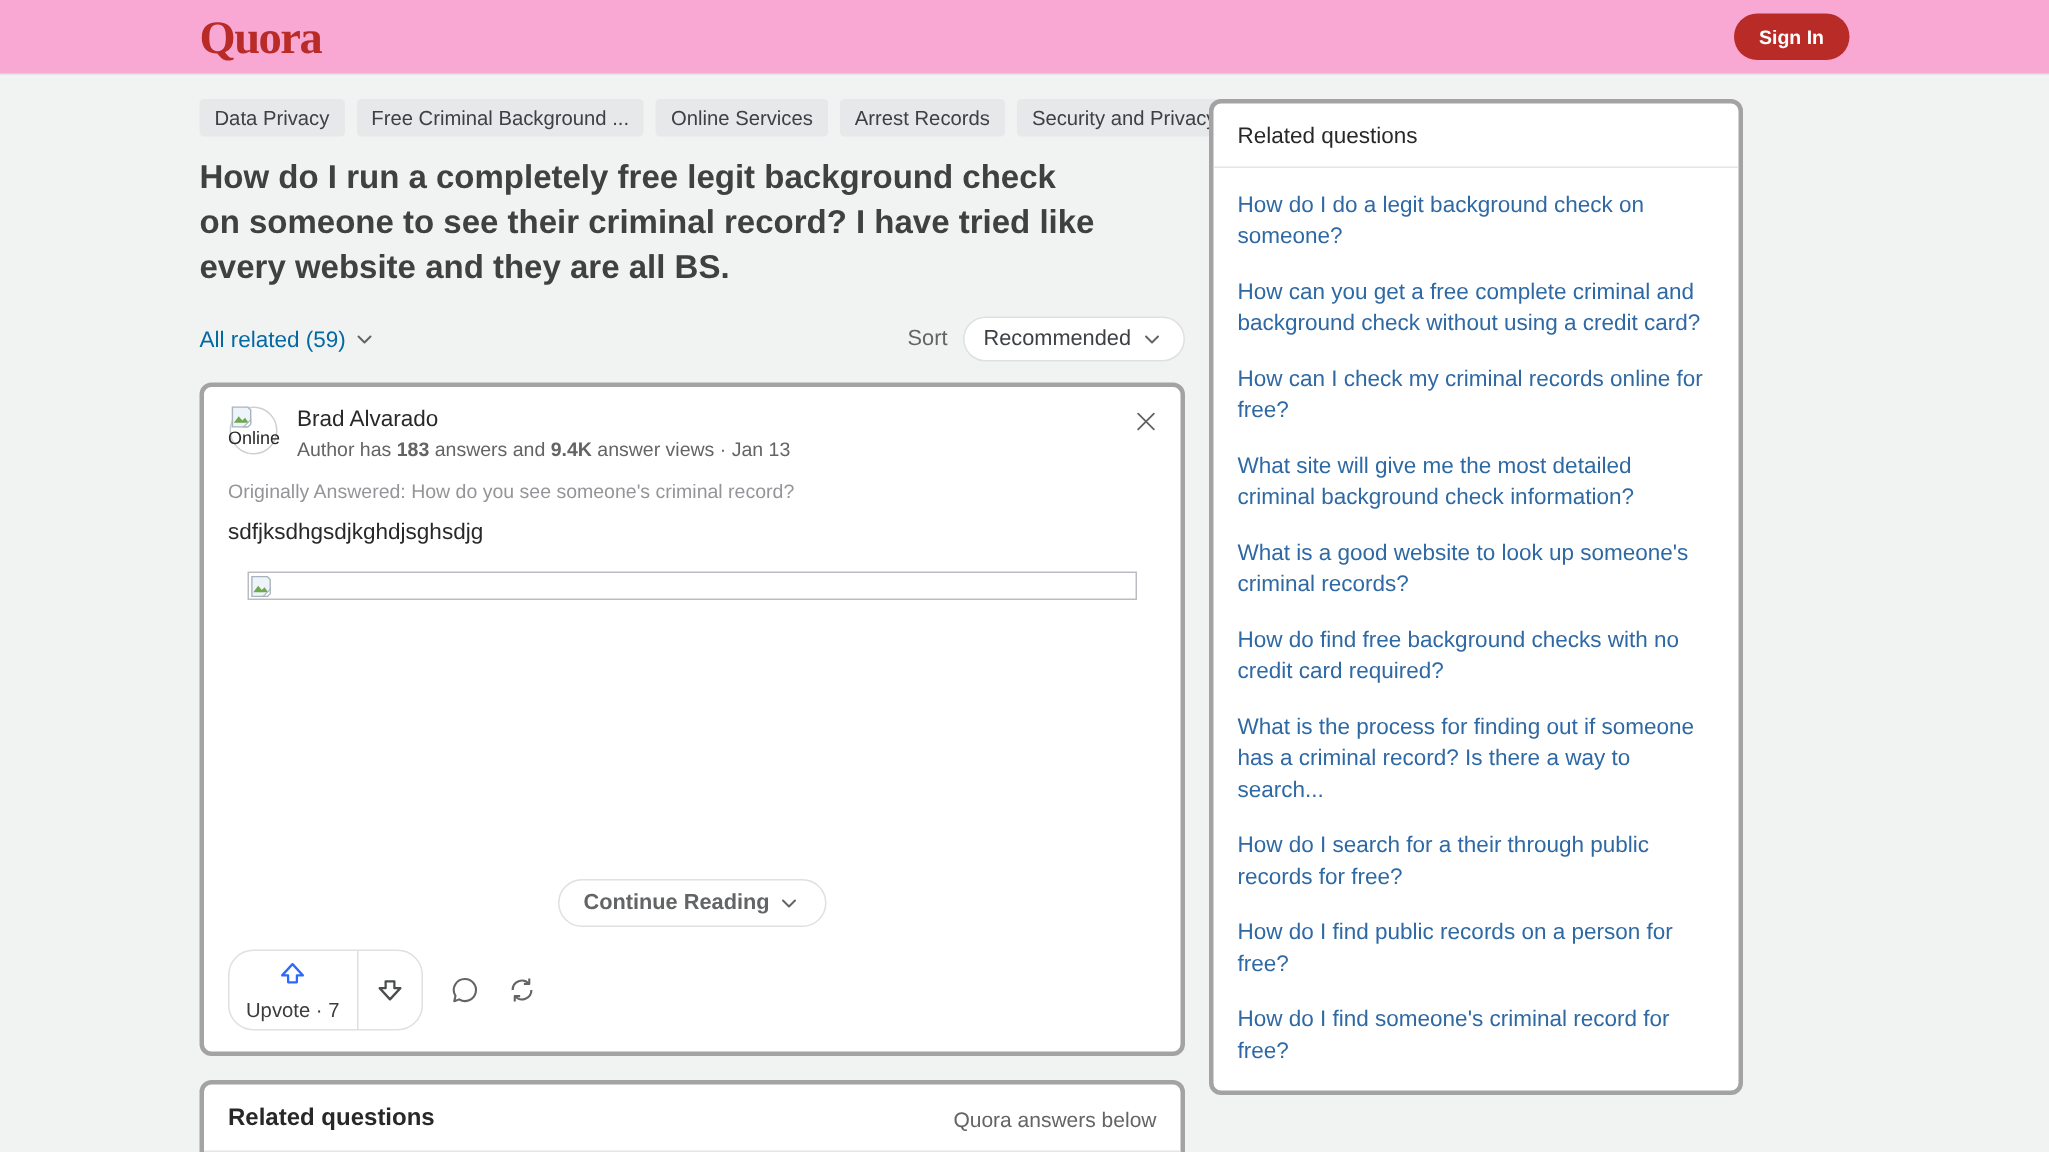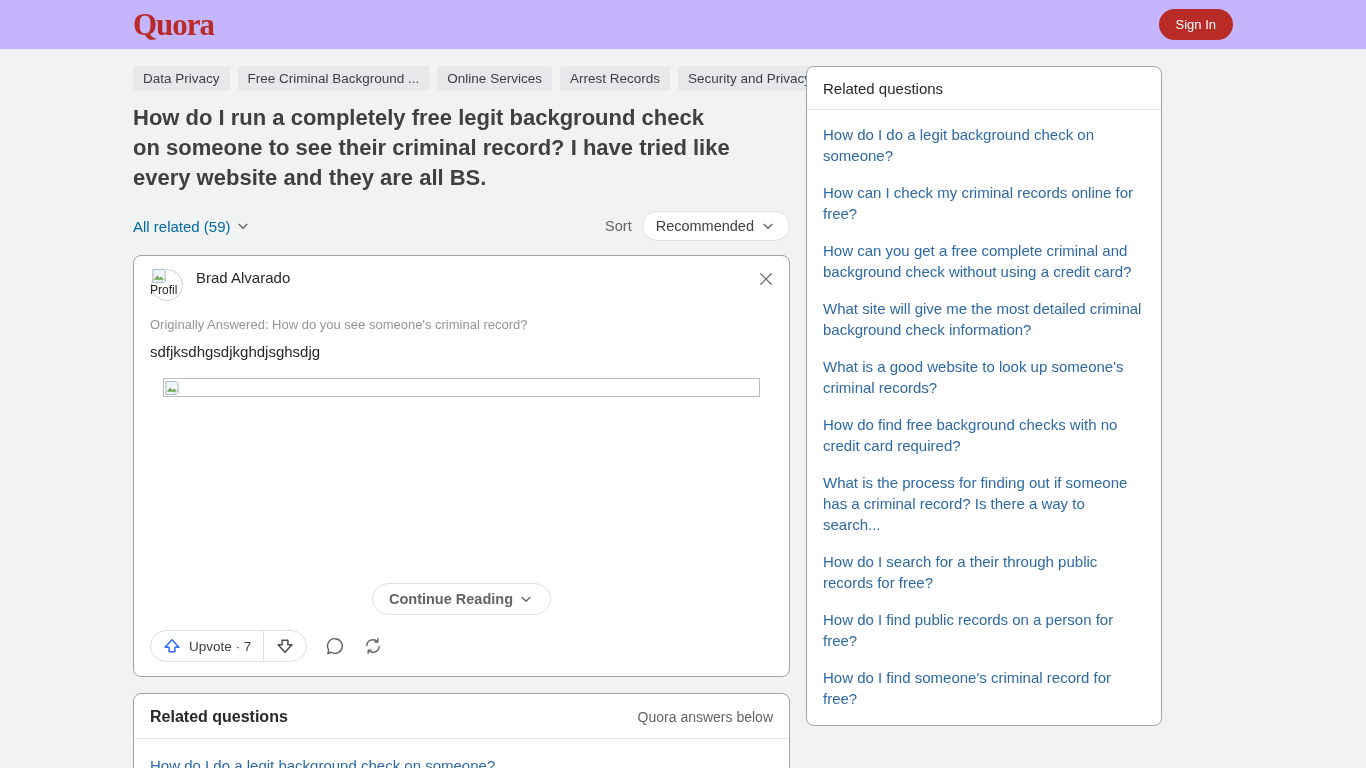--- a/index.html
+++ b/index.html
@@ -5,41 +5,41 @@
   * { margin: 0; padding: 0; box-sizing: border-box; }
   html, body { width: 1366px; height: 768px; overflow: hidden; }
   body {
     font-family: "Liberation Sans", sans-serif;
     background: #f1f2f2;
     color: #282829;
   }
   
   .topbar {
     height: 50px;
-    background: #c4b5fd;
+    background: #f9a8d4;
     border-bottom: 1px solid #e4e6e6;
     display: flex;
     align-items: center;
     justify-content: space-between;
     padding: 0 133px;
   }
   .logo {
     font-family: "Liberation Serif", serif;
     font-weight: 700;
     font-size: 31px;
     color: #b92b27;
     letter-spacing: -1px;
     cursor: pointer;
     line-height: 1;
   }
   .signin-btn {
     background: #b92b27;
     color: #fff;
     font-size: 13px;
-    font-weight: 400;
+    font-weight: 700;
     border: none;
     border-radius: 17px;
     padding: 8px 17px;
     cursor: pointer;
     font-family: "Liberation Sans", sans-serif;
   }
   
   .page {
     display: flex;
     gap: 16px;
@@ -93,21 +93,21 @@
     border-radius: 17px;
     padding: 6px 13px;
     font-size: 14.5px;
     color: #3d4045;
     cursor: pointer;
   }
   .chev { width: 16px; height: 16px; color: #636466; flex: none; }
   
   .card {
     background: #fff;
-    border: 1px solid #a3a3a3;
+    border: 3px solid #a3a3a3;
     border-radius: 8px;
   }
   
   .answer-card { padding: 12px 16px 4px; position: relative; }
   .ans-head { display: flex; gap: 10px; }
   .avatar {
     width: 36px; height: 36px;
     flex: none;
     position: relative;
     overflow: hidden;
@@ -174,20 +174,21 @@
     overflow: hidden;
   }
   .upvote-seg {
     display: inline-flex;
     align-items: center;
     gap: 7px;
     padding: 5px 12px 5px 11px;
     font-size: 13.5px;
     color: #3b3c3d;
     cursor: pointer;
+    flex-direction: column;
   }
   .vote-div { width: 1px; background: #dee0e1; }
   .downvote-seg {
     display: inline-flex;
     align-items: center;
     padding: 5px 11px;
     cursor: pointer;
   }
   .icon20 { width: 20px; height: 20px; flex: none; }
   .gray-ic { color: #636466; cursor: pointer; }
@@ -290,24 +291,25 @@
       <svg class="close-x" viewBox="0 0 24 24">
           <use href="#def-close"></use>
         </svg>
 
       <div class="ans-head">
         <div class="avatar">
           <span class="ring"></span>
           <svg class="broken" width="15" height="16" viewBox="0 0 16 16">
               <use href="#def-broken-img"></use>
             </svg>
-          <span class="alt-txt">Profil</span>
+          <span class="alt-txt">Online</span>
         </div>
         <div class="who">
           <div class="author-name">Brad Alvarado</div>
+          <div class="author-meta"><span>Author has </span><b>183</b><span> answers and </span><b>9.4K</b><span> answer views · Jan 13</span></div>
         </div>
       </div>
 
       <div class="orig-ans">Originally Answered: How do you see someone's criminal record?</div>
       <div class="ans-body">sdfjksdhgsdjkghdjsghsdjg</div>
 
       <div class="img-area">
         <div class="broken-img-box">
           <svg width="15" height="16" viewBox="0 0 16 16">
               <use href="#def-broken-img"></use>
@@ -361,22 +363,22 @@
     </div>
 
   </div>
 
   <div class="side-col">
     <div class="card side-card">
       <div class="sc-head">Related questions</div>
       <div class="divider"></div>
       <div class="sc-list">
         <a class="q-link">How do I do a legit background check on someone?</a>
+        <a class="q-link">How can you get a free complete criminal and background check without using a credit card?</a>
         <a class="q-link">How can I check my criminal records online for free?</a>
-        <a class="q-link">How can you get a free complete criminal and background check without using a credit card?</a>
         <a class="q-link">What site will give me the most detailed criminal background check information?</a>
         <a class="q-link">What is a good website to look up someone's criminal records?</a>
         <a class="q-link">How do find free background checks with no credit card required?</a>
         <a class="q-link">What is the process for finding out if someone has a criminal record? Is there a way to search...</a>
         <a class="q-link">How do I search for a their through public records for free?</a>
         <a class="q-link">How do I find public records on a person for free?</a>
         <a class="q-link">How do I find someone's criminal record for free?</a>
       </div>
     </div>
   </div>

